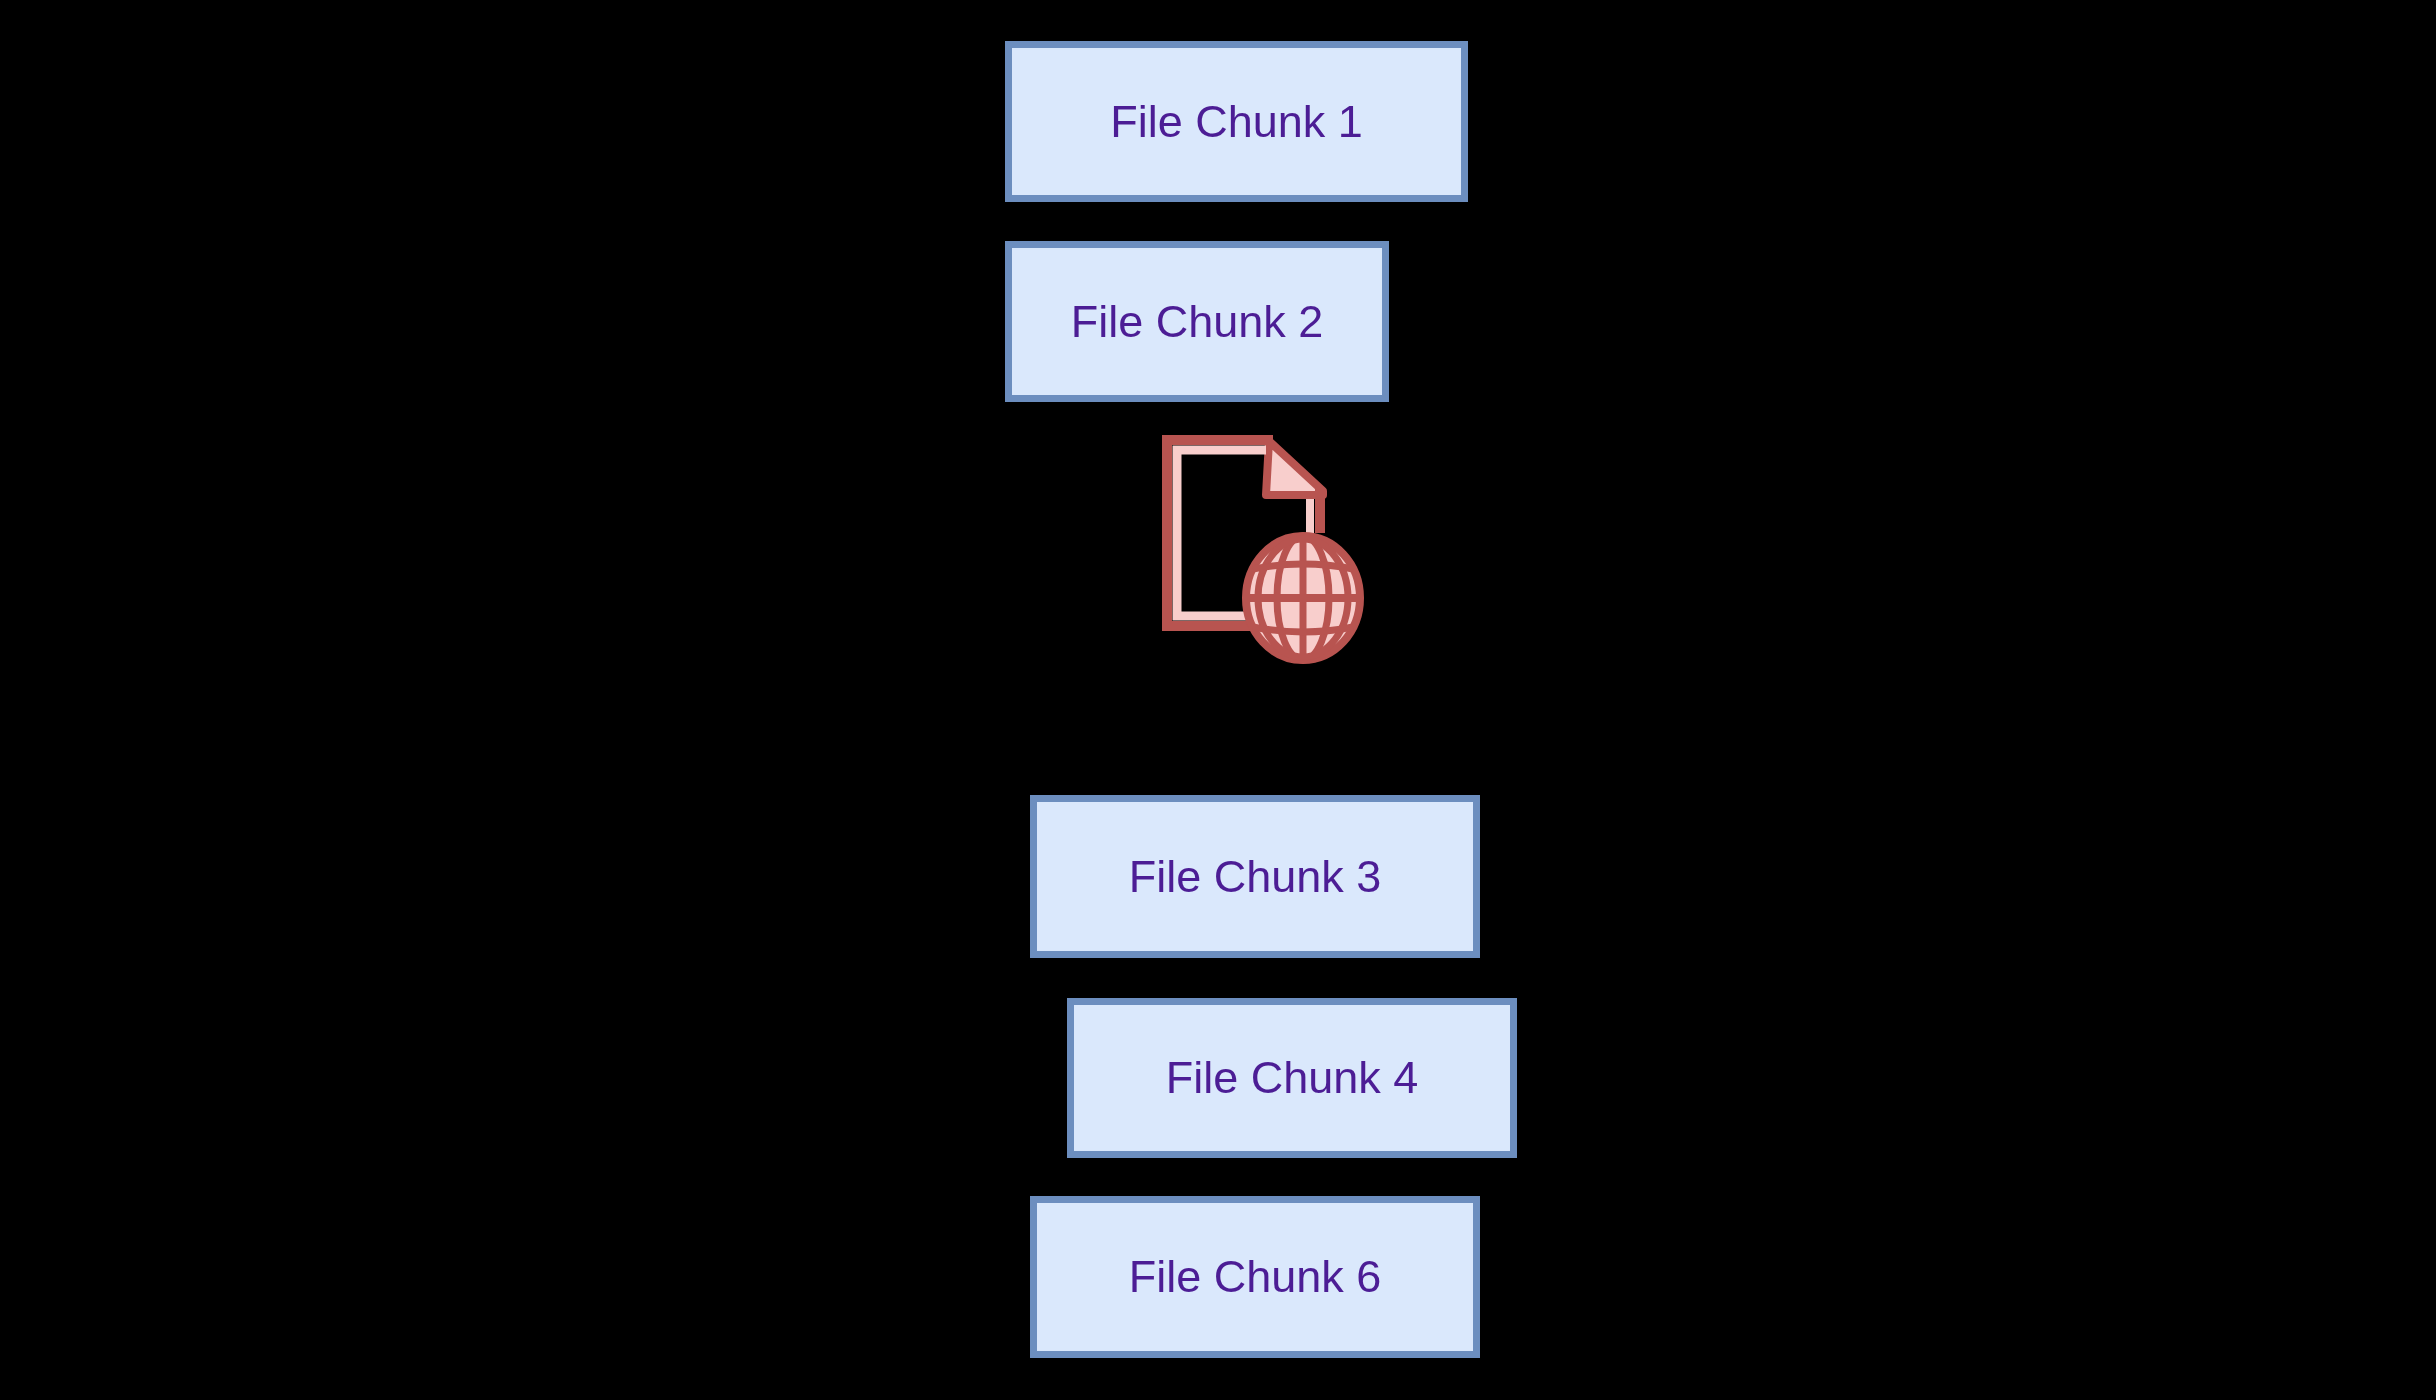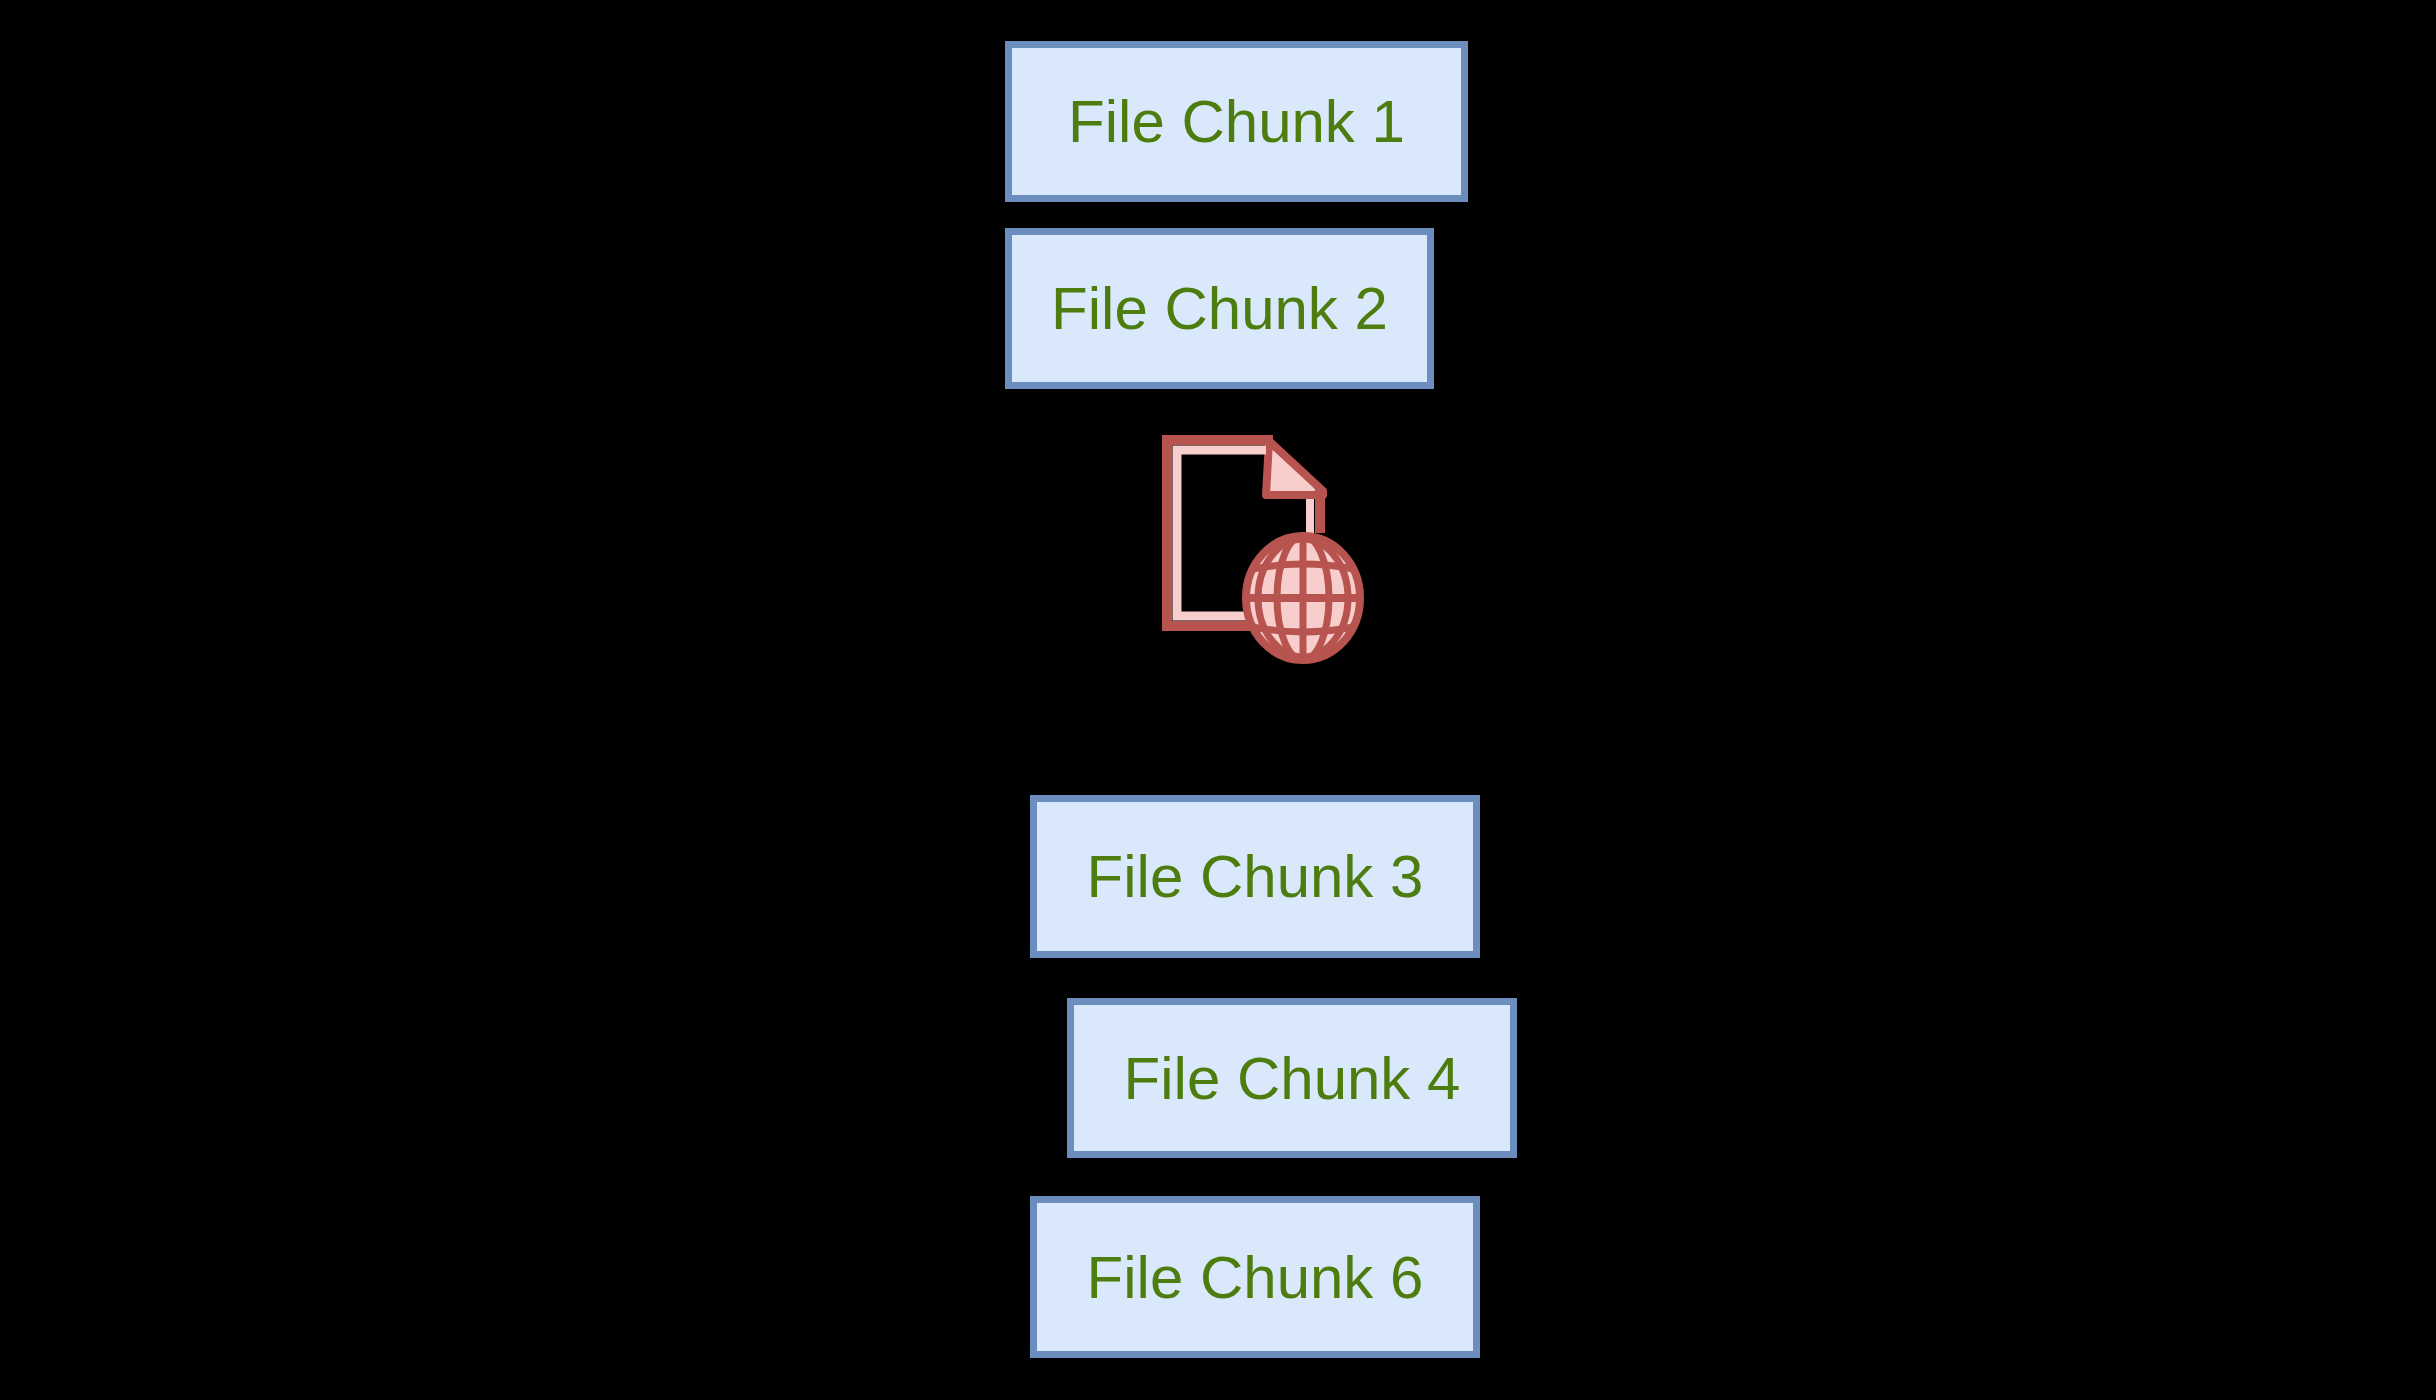--- a/index.html
+++ b/index.html
@@ -18,27 +18,27 @@
   .chunk-box {
     position: absolute;
     box-sizing: border-box;
     background: #dae8fc;
     border: 7px solid #6c8ebf;
     display: flex;
     align-items: center;
     justify-content: center;
   }
   .chunk-box span {
-    font-size: 60px;
-    color: #4d7c0f;
+    font-size: 45px;
+    color: #4c1d95;
     white-space: nowrap;
   }
   
   .box-1 { left: 1005px; top: 41px;   width: 463px; height: 161px; }
-  .box-2 { left: 1005px; top: 228px;  width: 429px; height: 161px; }
+  .box-2 { left: 1005px; top: 241px;  width: 384px; height: 161px; }
   
   .box-3 { left: 1030px; top: 795px;  width: 450px; height: 163px; }
   .box-4 { left: 1067px; top: 998px;  width: 450px; height: 160px; }
   .box-5 { left: 1030px; top: 1196px; width: 450px; height: 162px; }
 
   .file-globe-icon {
     position: absolute;
     left: 1153px;
     top: 431px;
     width: 225px;

